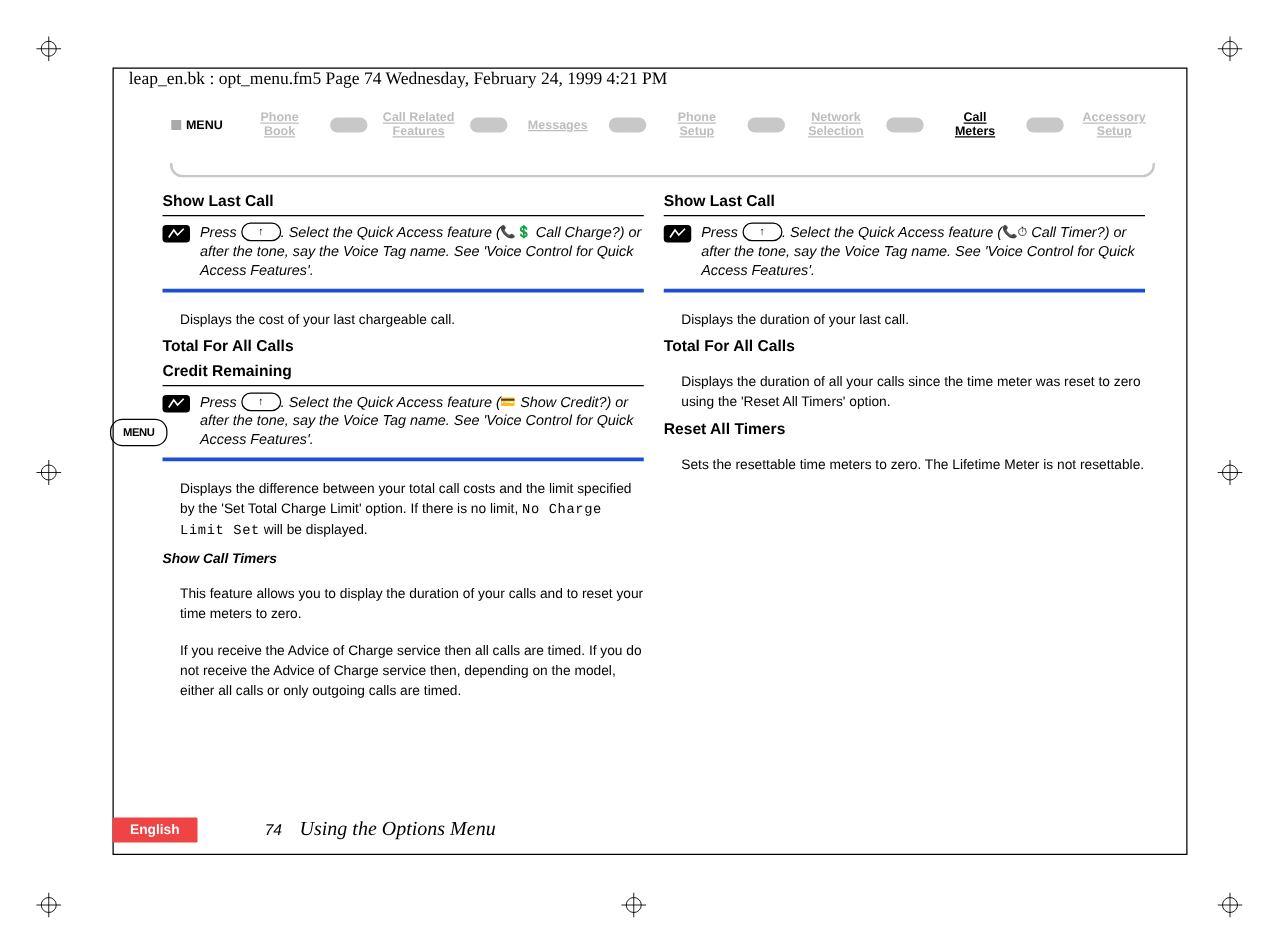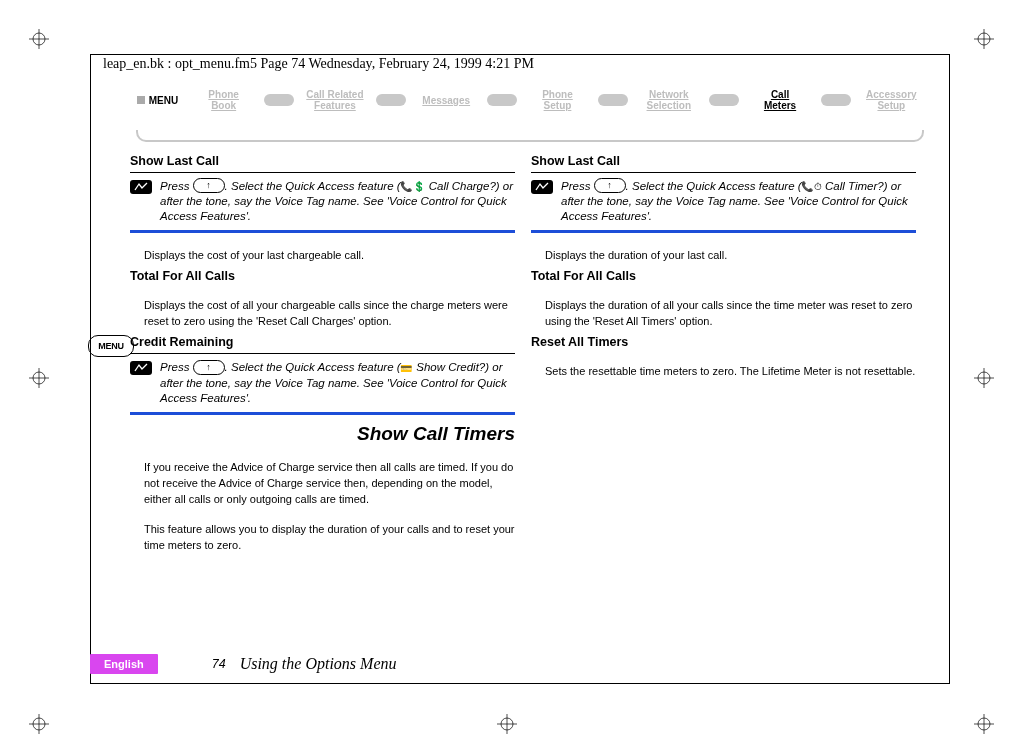--- a/index.html
+++ b/index.html
@@ -108,23 +108,22 @@
     width:385px;
   }
   .sec-title {
     font-weight:bold;
     font-size:12.5px;
     margin:6px 0 4px 0;
   }
   .subsec-title {
     font-weight:bold;
     font-style:italic;
-    font-size:19px;
+    font-size:11px;
     margin:8px 0 4px 0;
-    text-align:right;
   }
   .note-box {
     border-top:1px solid #000;
     border-bottom:3px solid #1d4ed8;
     padding:6px 0;
     margin:4px 0 8px 0;
     display:flex;
     gap:8px;
   }
   .note-badge {
@@ -191,21 +190,21 @@
   }
   .footer {
     position:absolute;
     left:90px;
     bottom:80px;
     display:flex;
     align-items:center;
     gap:14px;
   }
   .lang-pill {
-    background:#d946ef;
+    background:#ef4444;
     color:#fff;
     font-weight:bold;
     font-size:11px;
     padding:4px 14px;
     border-radius:1px;
   }
   .page-num {
     font-weight:normal;
     font-style:italic;
     font-size:12.5px;
@@ -309,37 +308,39 @@
               <path d="M1 8 L5 2 L8 6 L13 1" stroke="#fff" stroke-width="1.3" fill="none"></path>
             </svg>
         </div>
         <div class="note-text">
           <span>Press </span><span class="pill-btn">↑</span><span>. Select the Quick Access feature (</span><span class="small-icon">📞💲</span><span> Call Charge?) or after the tone, say the Voice Tag name. See 'Voice Control for Quick Access Features'.</span>
         </div>
       </div>
       <div class="body-text">Displays the cost of your last chargeable call.</div>
 
       <div class="sec-title">Total For All Calls</div>
-      <div class="body-text">Displays the cost of all your chargeable calls since the charge meters were reset to zero using the 'Reset Call Charges' option.</div>
 
       <div class="sec-title">Credit Remaining</div>
       <div class="note-box">
         <div class="note-badge">
           <svg viewBox="0 0 14 10">
               <path d="M1 8 L5 2 L8 6 L13 1" stroke="#fff" stroke-width="1.3" fill="none"></path>
             </svg>
         </div>
         <div class="note-text">
           <span>Press </span><span class="pill-btn">↑</span><span>. Select the Quick Access feature (</span><span class="small-icon">💳</span><span> Show Credit?) or after the tone, say the Voice Tag name. See 'Voice Control for Quick Access Features'.</span>
         </div>
       </div>
+      <div class="body-text">
+        <span>Displays the difference between your total call costs and the limit specified by the 'Set Total Charge Limit' option. If there is no limit, </span><span class="mono">No Charge Limit Set</span><span> will be displayed.</span>
+      </div>
 
       <div class="subsec-title">Show Call Timers</div>
+      <div class="body-text">This feature allows you to display the duration of your calls and to reset your time meters to zero.</div>
       <div class="body-text">If you receive the Advice of Charge service then all calls are timed. If you do not receive the Advice of Charge service then, depending on the model, either all calls or only outgoing calls are timed.</div>
-      <div class="body-text">This feature allows you to display the duration of your calls and to reset your time meters to zero.</div>
     </div>
 
     <div class="col">
       <div class="sec-title">Show Last Call</div>
       <div class="note-box">
         <div class="note-badge">
           <svg viewBox="0 0 14 10">
               <path d="M1 8 L5 2 L8 6 L13 1" stroke="#fff" stroke-width="1.3" fill="none"></path>
             </svg>
         </div>

